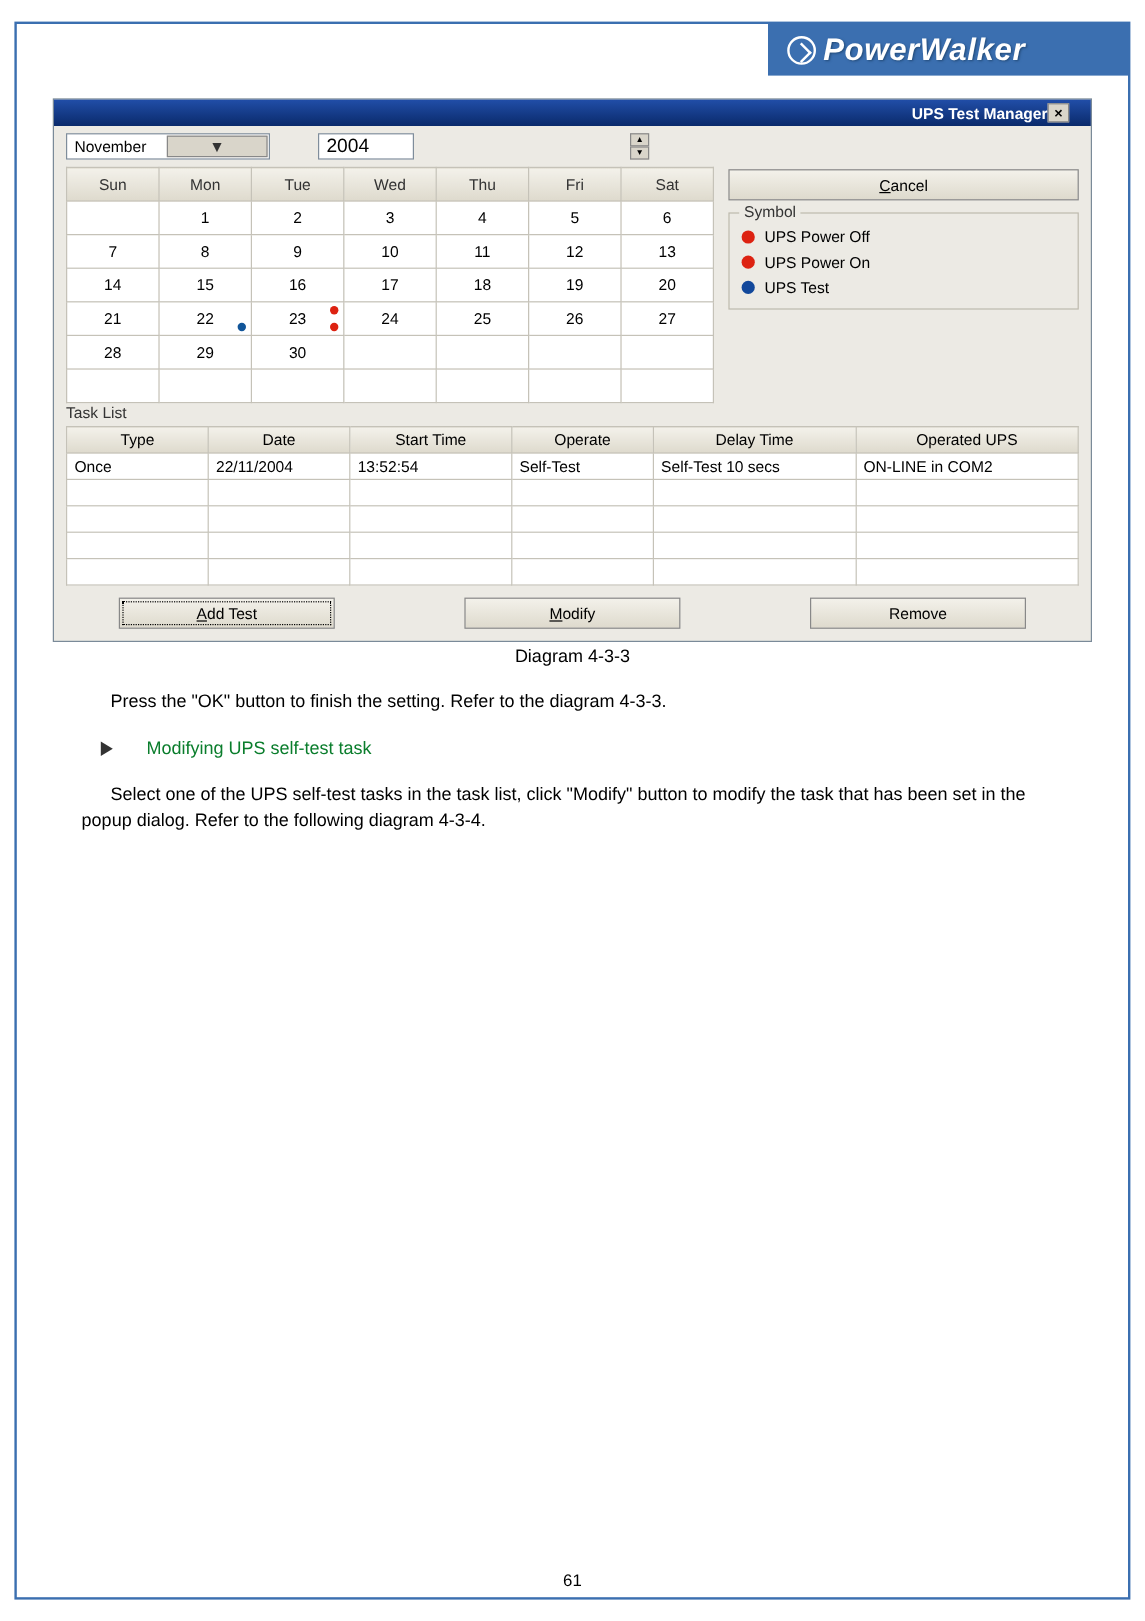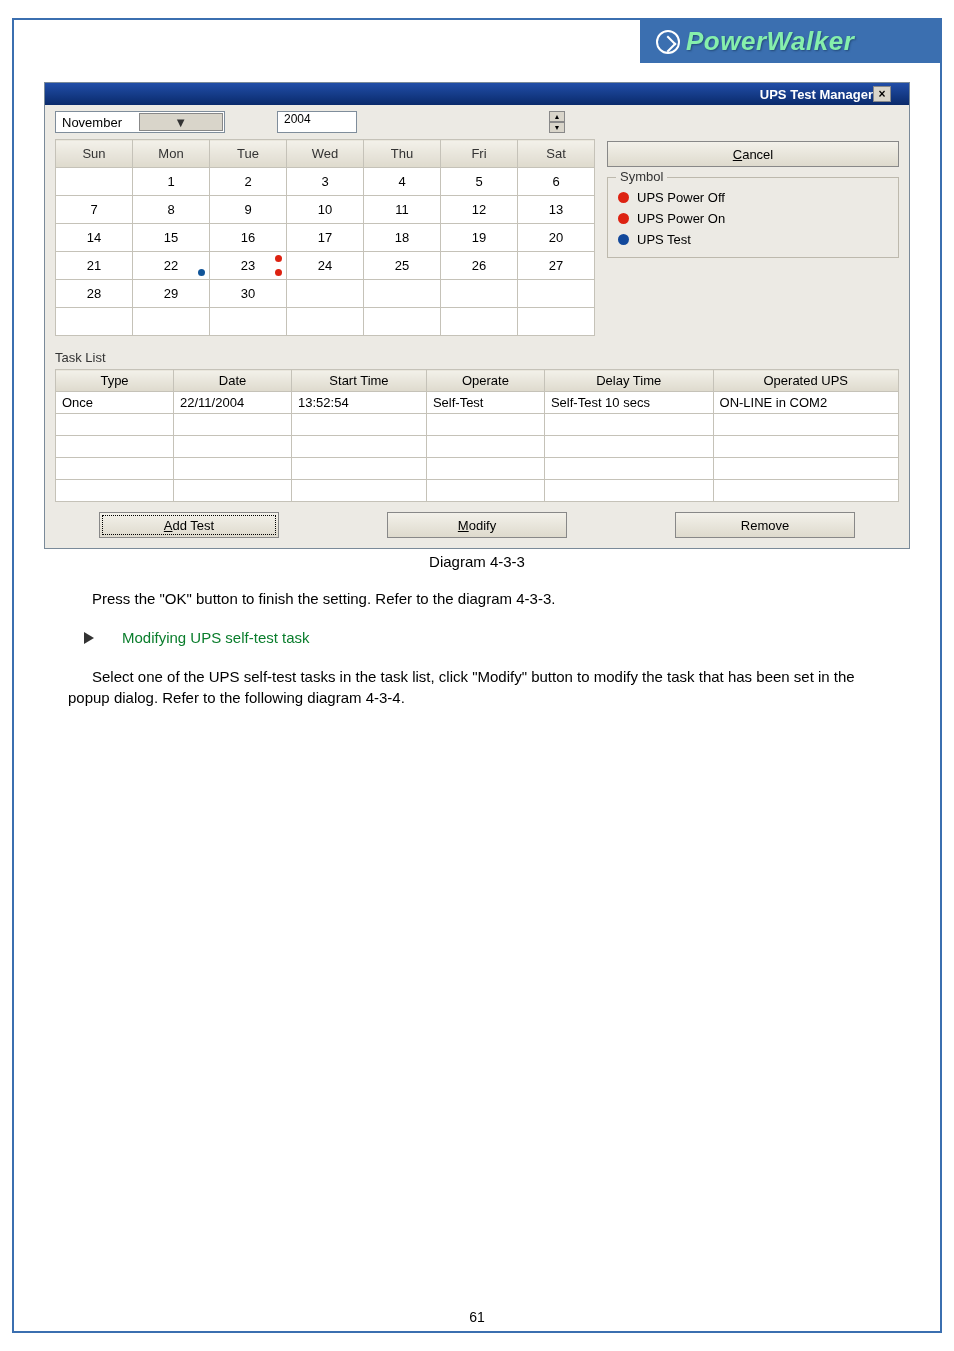--- a/index.html
+++ b/index.html
@@ -24,21 +24,21 @@
     position: relative;
     height: 42px;
   }
   .logo {
     position: absolute;
     right: -30px;
     top: -18px;
     font-style: italic;
     font-weight: 900;
     font-size: 26px;
-    color: #86efac;
+    color: #ffffff;
     background: #3b6fb0;
     padding: 6px 10px 6px 16px;
     letter-spacing: 0.5px;
     text-shadow: 1px 1px 2px #234b78;
     display:flex;
     align-items:center;
     gap:6px;
     width: 300px;
     justify-content: flex-start;
   }
@@ -68,35 +68,35 @@
     justify-content: flex-end;
     align-items: center;
   }
   .close-x {
     background:#d9d5ca; color:#000; width:18px; height:16px;
     border:1px solid #888; display:flex; align-items:center;
     justify-content:center; font-size:12px; font-weight:bold;
     cursor:default;
   }
   .dialog-body { padding: 6px 10px 10px 10px; }
-  .top-row { display:flex; align-items:center; gap: 52px; }
+  .top-row { display:flex; align-items:center; gap: 40px; }
   .month-dd {
     display:flex; align-items:center; background:#fff;
     border:1px solid #7f8d9b; width:170px; height:22px;
   }
   .month-dd span { flex:1; padding:0 6px; font-size:13px; }
   .dd-btn {
     width:18px; height:18px; background:#d9d5ca;
     border:1px solid #888; display:flex; align-items:center;
     justify-content:center; font-size:9px; color:#333; margin-right:1px;
   }
   .year-box { display:flex; align-items:center; }
   .year-input {
     background:#fff; border:1px solid #7f8d9b; width:80px;
-    height:22px; padding:0 6px; font-size:12px; display:flex; align-items:flex-start;
+    height:22px; padding:0 6px; font-size:16px; display:flex; align-items:flex-end;
   }
   .spin { display:flex; flex-direction:column; margin-left: 140px;}
   .spin div {
     width:16px; height:11px; background:#d9d5ca; border:1px solid #888;
     font-size:7px; display:flex; align-items:center; justify-content:center;
   }
   
   .mid { display:flex; gap:12px; margin-top:6px; }
   .calendar { flex: 0 0 540px; }
   .cal-table { width:100%; border-collapse: collapse; }
@@ -129,21 +129,21 @@
     position:relative;
   }
   .symbol-box .legend-title {
     position:absolute; top:-9px; left:8px; background:#eceae4;
     padding:0 4px; font-size:13px; color:#333;
   }
   .symbol-row { display:flex; align-items:center; gap:8px; margin-top:6px; font-size:13px;}
   .dot-lg { width:11px;height:11px;border-radius:50%; display:inline-block;}
   .red { background:#d21;} .dblue{background:#12489b;}
   
-  .tasklist-label { margin-top:14px; font-size:13px; color:#333;}
+  .tasklist-label { font-size:13px; color:#333;}
   .task-table { width:100%; border-collapse: collapse; margin-top:4px; background:#fff;}
   .task-table th, .task-table td {
     border:1px solid #c5c2b8; font-size:13px; padding:3px 6px;
     text-align:left; height:22px;
   }
   .task-table th {
     background: linear-gradient(#f3f1ea,#dedacd);
     font-weight:normal; text-align:center;
   }
   .bottom-btns { display:flex; justify-content:space-around; margin-top:10px; gap:20px;}

